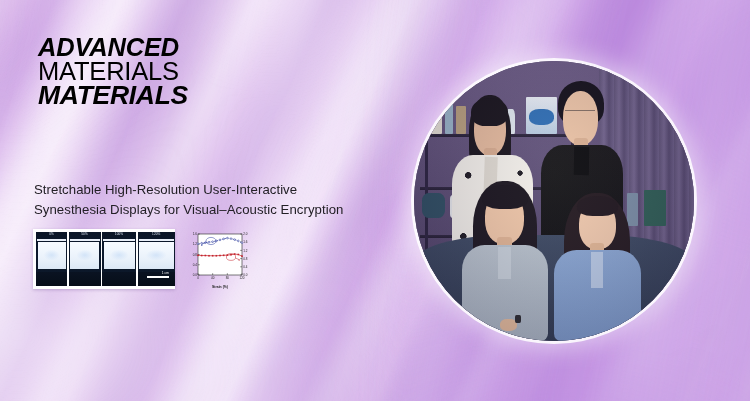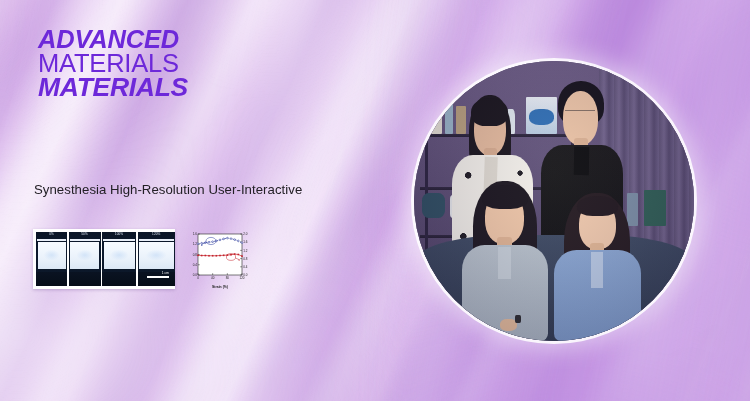--- a/index.html
+++ b/index.html
@@ -65,22 +65,22 @@
     filter:blur(6px);
   }
   .silk-right {
     position:absolute; top:-10%; right:-10%; width:58%; height:120%;
     background:linear-gradient(100deg, rgba(190,140,225,0.00) 0%, rgba(183,126,224,0.40) 48%, rgba(205,160,235,0.16) 100%);
     filter:blur(16px);
   }
 
   
   #masthead {
-    position:absolute; left:38px; top:28px;
-    color:#6d28d9;
+    position:absolute; left:38px; top:36px;
+    color:#000000;
     line-height:0.92;
     user-select:none;
   }
   #masthead .ln {
     display:block;
     white-space:nowrap;
     font-family:"Liberation Sans", sans-serif;
   }
   #masthead .l1 {
     font-size:25px; font-weight:700; font-style:italic;
@@ -277,21 +277,22 @@
   <div class="silk-right"></div>
 </div>
 
 <div id="masthead">
   <span class="ln l1">ADVANCED</span>
   <span class="ln l2">MATERIALS</span>
   <span class="ln l3">MATERIALS</span>
 </div>
 
 <div id="article-title">
-  <span class="tl">Synesthesia High-Resolution User-Interactive</span>
+  <span class="tl">Stretchable High-Resolution User-Interactive</span>
+  <span class="tl">Synesthesia Displays for Visual–Acoustic Encryption</span>
 </div>
 
 <div id="figure-block">
 
   <div id="photo-strip-card">
 
     <div class="device-panel panel-0">
       <div class="top-bar"></div>
       <div class="screen">
         <div class="screen-glow"></div>

